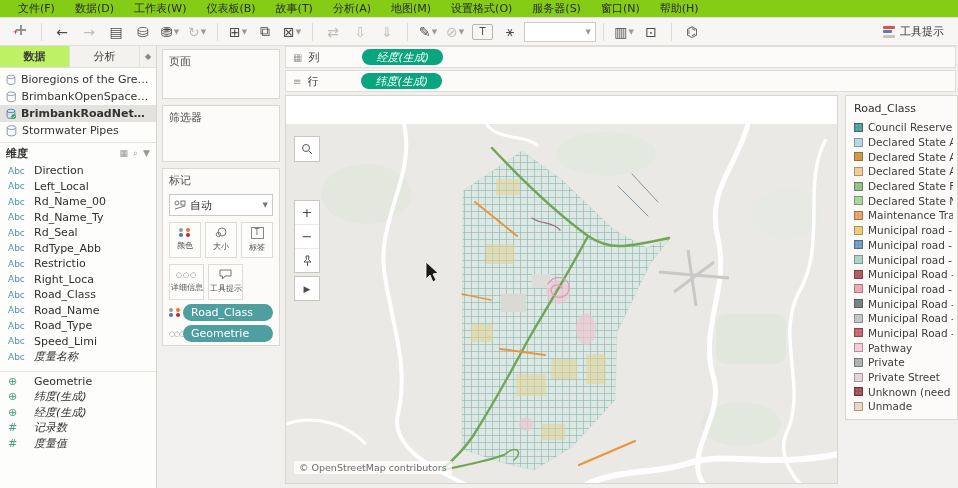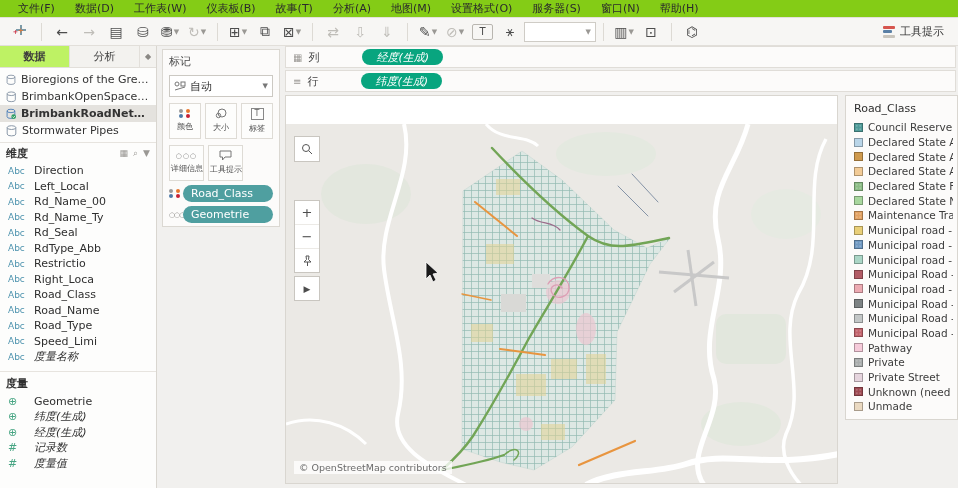--- a/index.html
+++ b/index.html
@@ -259,23 +259,20 @@
       <div class="field">
           <span class="ficon">Abc</span>
           <span class="flbl">Speed_Limi</span>
         </div>
       <div class="field">
           <span class="ficon">Abc</span>
           <span class="flbl italic">度量名称</span>
         </div>
     </div>
     <div class="mdivider"></div>
-    <div class="sec-header">
-        <b>度量</b>
-      </div>
     <div>
       <div class="field">
           <span class="gicon">⊕</span>
           <span class="flbl">Geometrie</span>
         </div>
       <div class="field">
           <span class="gicon">⊕</span>
           <span class="flbl italic">纬度(生成)</span>
         </div>
       <div class="field">
@@ -287,20 +284,22 @@
           <span class="flbl italic">记录数</span>
         </div>
       <div class="field">
           <span class="gicon">#</span>
           <span class="flbl italic">度量值</span>
         </div>
     </div>
   </div>
 
   <div class="midpanel">
+    <div class="card pages"><span class="card-title">页面</span></div>
+    <div class="card filters"><span class="card-title">筛选器</span></div>
     <div class="card marks">
       <span class="card-title">标记</span>
       <div class="mark-dd">
         <svg width="12" height="10" viewBox="0 0 12 10">
             <circle cx="3" cy="3" r="2" fill="none" stroke="#777"></circle>
             <rect x="7" y="1" width="4" height="4" fill="none" stroke="#777"></rect>
             <path d="M1 9 L11 6" stroke="#777" fill="none"></path>
           </svg>
         <span>自动</span>
         <span class="dd-caret">▼</span>

